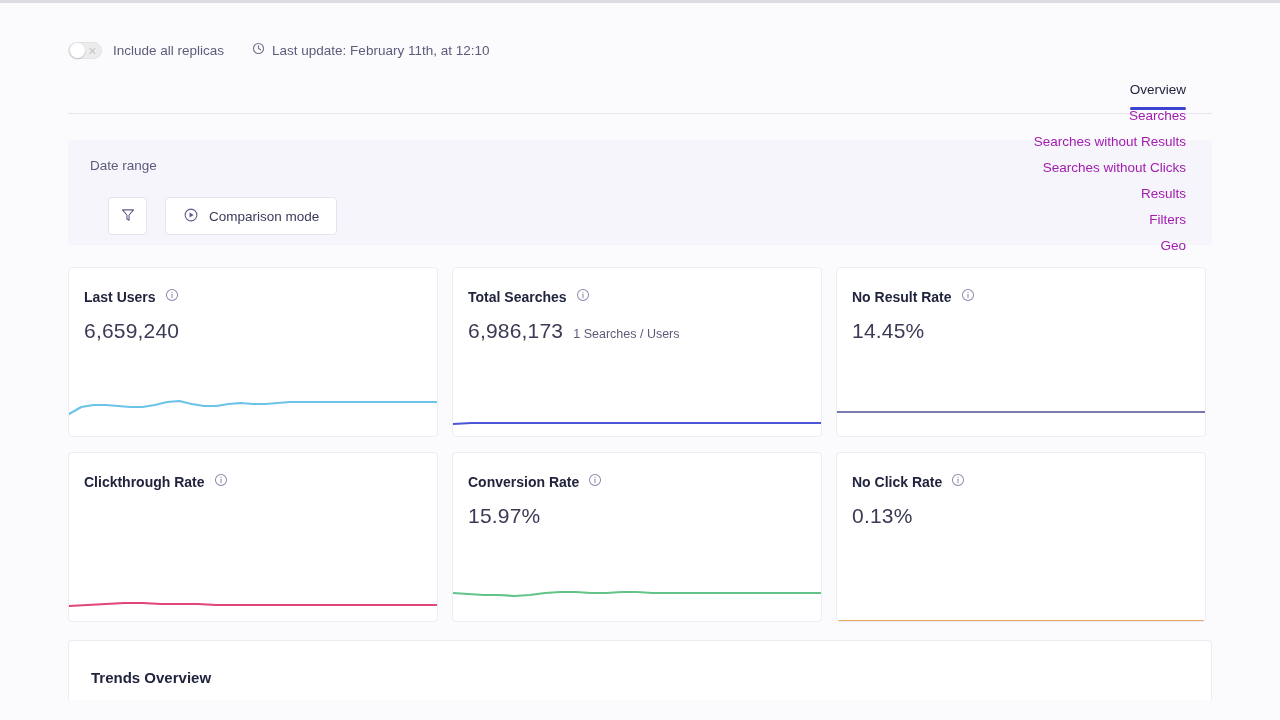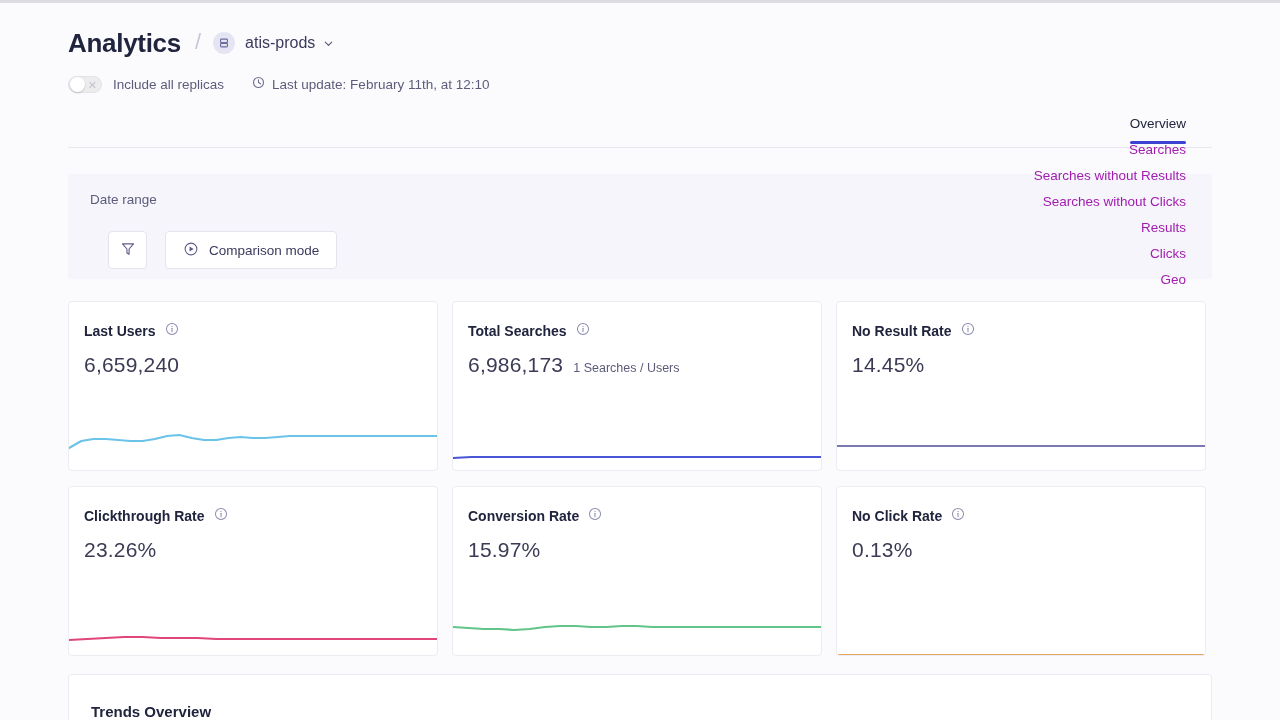--- a/index.html
+++ b/index.html
@@ -133,36 +133,20 @@
   }
 </style>
 </head>
 <body>
 
 <div class="app">
 
   <div class="page-top-rule"></div>
 
   <div class="header">
-    <div class="title-row">
-      <span class="page-title">Analytics</span>
-      <span class="breadcrumb-sep">/</span>
-      <span class="app-badge">
-        <svg width="12" height="12" viewBox="0 0 14 14" fill="none" stroke="#6b6b9e" stroke-width="1.3">
-          <rect x="3" y="2.5" width="8" height="4" rx="1"></rect>
-          <rect x="3" y="7.5" width="8" height="4" rx="1"></rect>
-        </svg>
-      </span>
-      <span class="app-name">atis-prods</span>
-      <span class="chev">
-        <svg width="11" height="11" viewBox="0 0 12 12" fill="none" stroke="#5c5c7a" stroke-width="1.3" stroke-linecap="round" stroke-linejoin="round">
-          <polyline points="2.5,4.5 6,8 9.5,4.5"></polyline>
-        </svg>
-      </span>
-    </div>
 
     <div class="meta-row">
       <span class="toggle">
         <span class="knob"></span>
         <span class="x">✕</span>
       </span>
       <span class="meta-label">Include all replicas</span>
       <span class="meta-update">
         <span>
           <svg width="13" height="13" viewBox="0 0 14 14" fill="none" stroke="#6f6f90" stroke-width="1.2">
@@ -174,21 +158,21 @@
       </span>
     </div>
   </div>
 
   <div class="tabs" id="tabs">
       <div class="tab active">Overview</div>
       <div class="tab">Searches</div>
       <div class="tab">Searches without Results</div>
       <div class="tab">Searches without Clicks</div>
       <div class="tab">Results</div>
-      <div class="tab">Clicks</div>
+      <div class="tab">Filters</div>
       <div class="tab">Geo</div>
     </div>
 
   <div class="daterange-panel">
     <div class="daterange-label">Date range</div>
     <div class="daterange-controls">
 
 
       <div class="ctl filter-ctl">
         <span>
@@ -269,23 +253,20 @@
       </div>
       <div class="card">
         <div class="card-head">
           <span class="card-title">Clickthrough Rate</span>
           <span><svg width="14" height="14" viewBox="0 0 16 16" fill="none" stroke="#8a8aae" stroke-width="1.15">
               <circle cx="8" cy="8" r="6.3"></circle>
               <line x1="8" y1="7.2" x2="8" y2="11.2" stroke-linecap="round"></line>
               <circle cx="8" cy="4.9" r="0.72" fill="#8a8aae" stroke="none"></circle>
             </svg></span>
         </div>
-        <div class="card-value-row">
-          <span class="card-value">23.26%</span>
-        </div>
         <div class="spark" style="top: 127px; height: 42px;">
           <svg viewBox="0 0 1200 42" preserveAspectRatio="none">
             <polyline points="0,26 60,25 120,24 180,23 240,23 300,24 360,24 420,24 480,25 540,25 600,25 660,25 720,25 780,25 840,25 900,25 960,25 1020,25 1080,25 1140,25 1200,25" fill="none" stroke="#e0457b" stroke-width="2.2" vector-effect="non-scaling-stroke" stroke-linejoin="round" stroke-linecap="round"></polyline>
           </svg>
         </div>
       </div>
       <div class="card">
         <div class="card-head">
           <span class="card-title">Conversion Rate</span>
           <span><svg width="14" height="14" viewBox="0 0 16 16" fill="none" stroke="#8a8aae" stroke-width="1.15">

